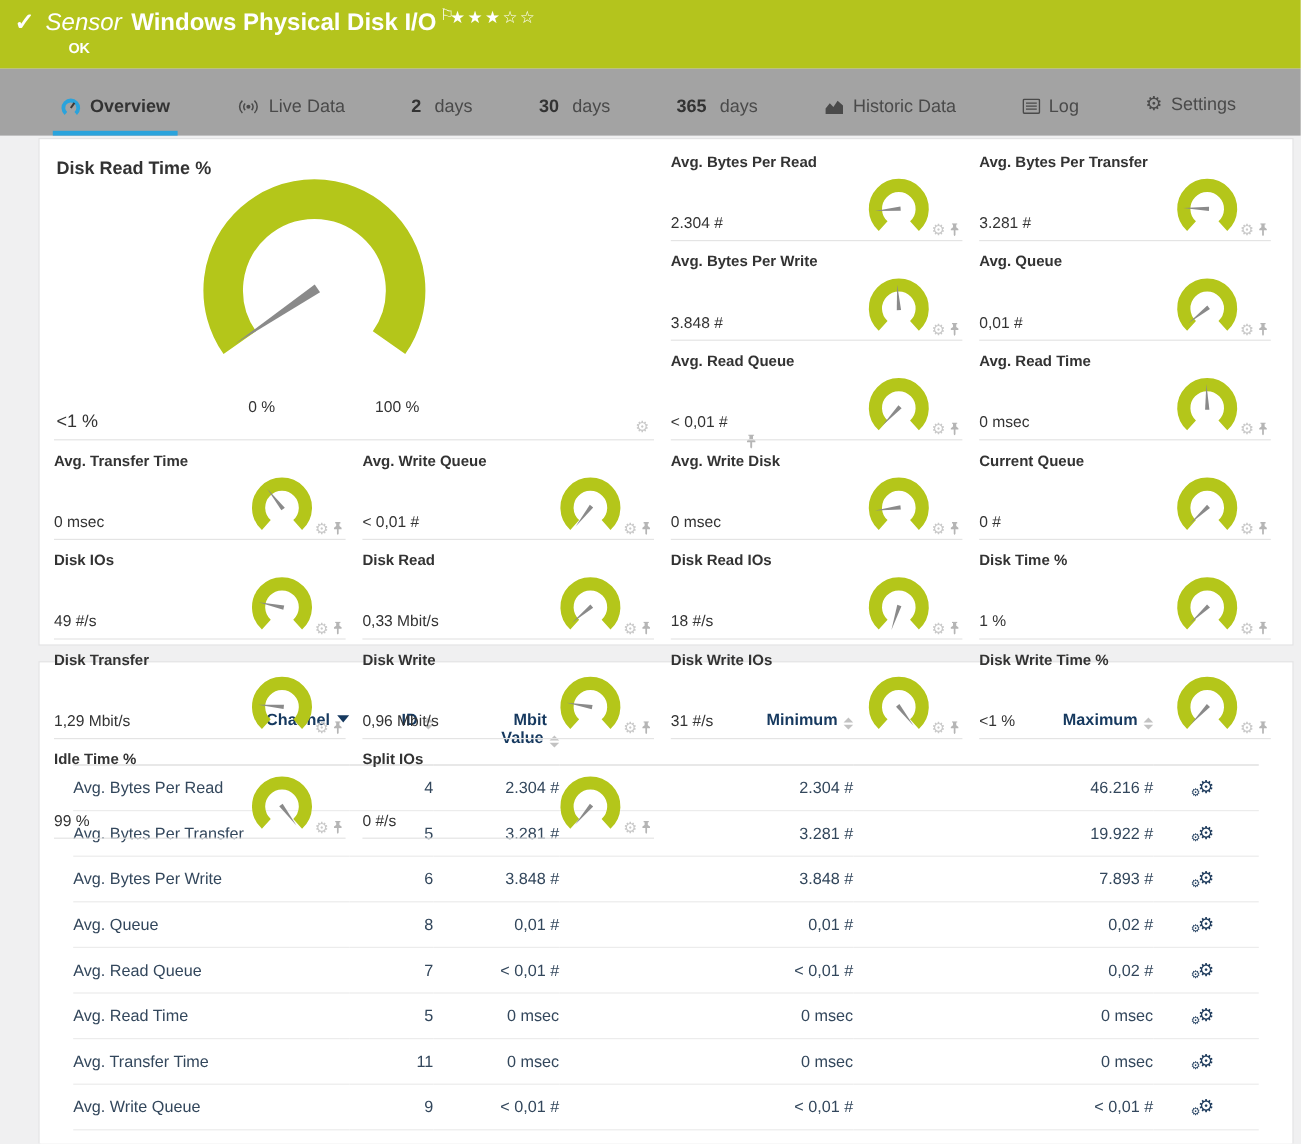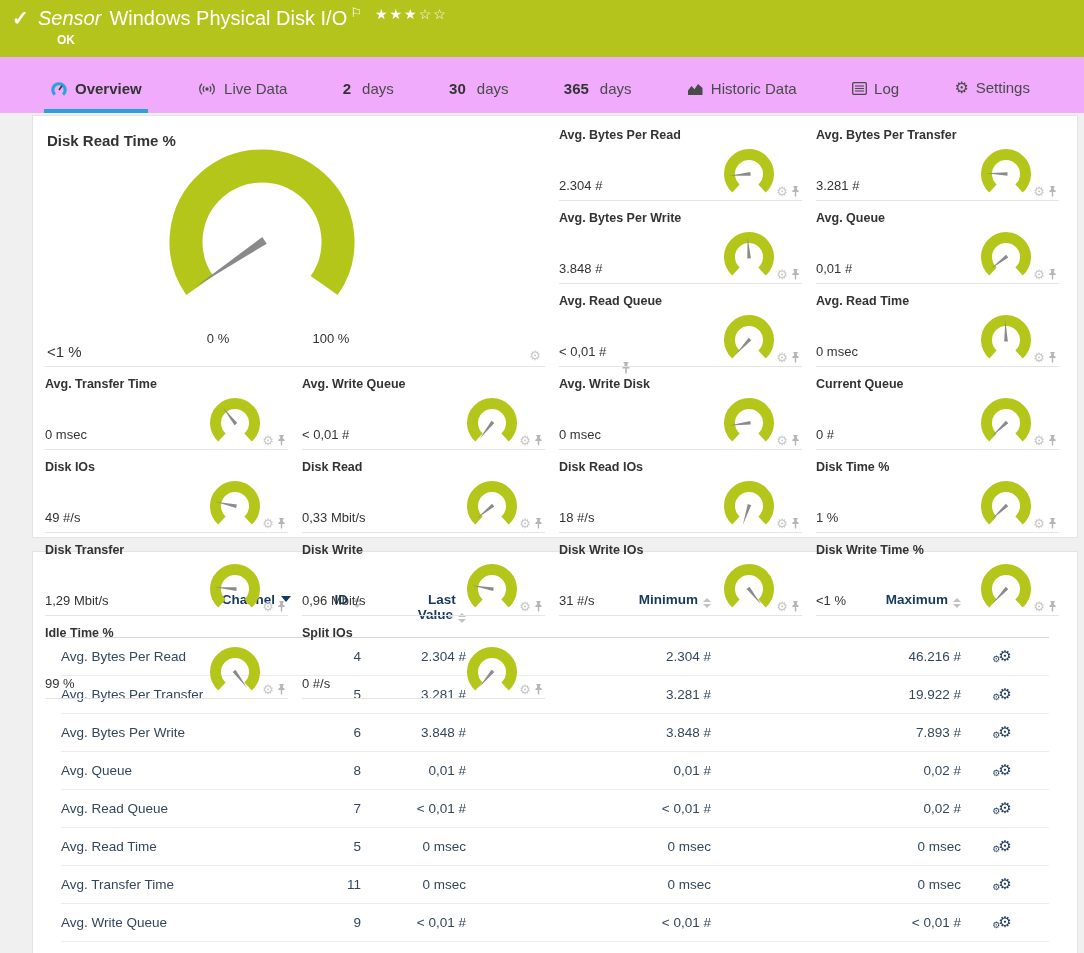--- a/index.html
+++ b/index.html
@@ -4,27 +4,27 @@
 <style>
   * { margin:0; padding:0; box-sizing:border-box; }
   html,body { width:1084px; height:953px; overflow:hidden; background:#f0f0f1;
               font-family:"Liberation Sans", sans-serif; }
 
   
   .topbar { height:57px; background:#b4c41d; color:#fff; position:relative; }
   .topbar .check { position:absolute; left:12px; top:6px; font-size:20px; font-weight:bold; }
   .topbar .titleline { position:absolute; left:38px; top:5px; font-size:20px; white-space:nowrap; }
   .topbar .sensor-word { font-style:italic; font-weight:400; margin-right:8px; }
-  .topbar .sensor-name { font-weight:normal; }
+  .topbar .sensor-name { font-weight:bold; }
   .topbar .flag { font-size:13px; vertical-align:super; margin-left:3px; }
   .topbar .stars { position:absolute; left:375px; top:6px; font-size:14px; letter-spacing:2px; }
   .topbar .okstate { position:absolute; left:57px; top:33px; font-size:12px; font-weight:bold; }
 
   
-  .tabbar { height:56px; background:#f0abfc; display:flex; align-items:flex-end;
+  .tabbar { height:56px; background:#a3a3a3; display:flex; align-items:flex-end;
             padding:0 48px 0 44px; justify-content:space-between; }
   .tab { display:flex; align-items:center; gap:7px; padding:0 6px 12px 6px; cursor:pointer;
          font-size:15px; color:#4a4a4a; border-bottom:4px solid transparent; white-space:nowrap; }
   .tab.active { color:#333; font-weight:bold; border-bottom-color:#2aa3dc; }
   .tab .bnum { font-weight:bold; color:#333; margin-right:4px; }
   .tab .gearchar { font-size:16px; color:#4a4a4a; }
 
   
   .panel { background:#fff; margin-left:33px; width:1044px; box-shadow:0 0 0 1px rgba(0,0,0,.05); }
   .panel1 { margin-top:3px; height:421px; padding:2px 4px 0 12px; }
@@ -516,21 +516,21 @@
         <th class="col-channel">
           <span>Channel</span><span class="sort-active"></span>
         </th>
         <th class="col-id">
           <span>ID</span><span class="sort">
               <span class="up"></span>
               <span class="dn"></span>
             </span>
         </th>
         <th class="col-last">
-          <span class="lastvalue-head"><span>Last</span><br>
+          <span class="lastvalue-head"><span>Mbit</span><br>
           <span>Value</span><span class="sort">
                 <span class="up"></span>
                 <span class="dn"></span>
               </span></span>
         </th>
         <th class="col-min">
           <span>Minimum</span><span class="sort">
               <span class="up"></span>
               <span class="dn"></span>
             </span>

